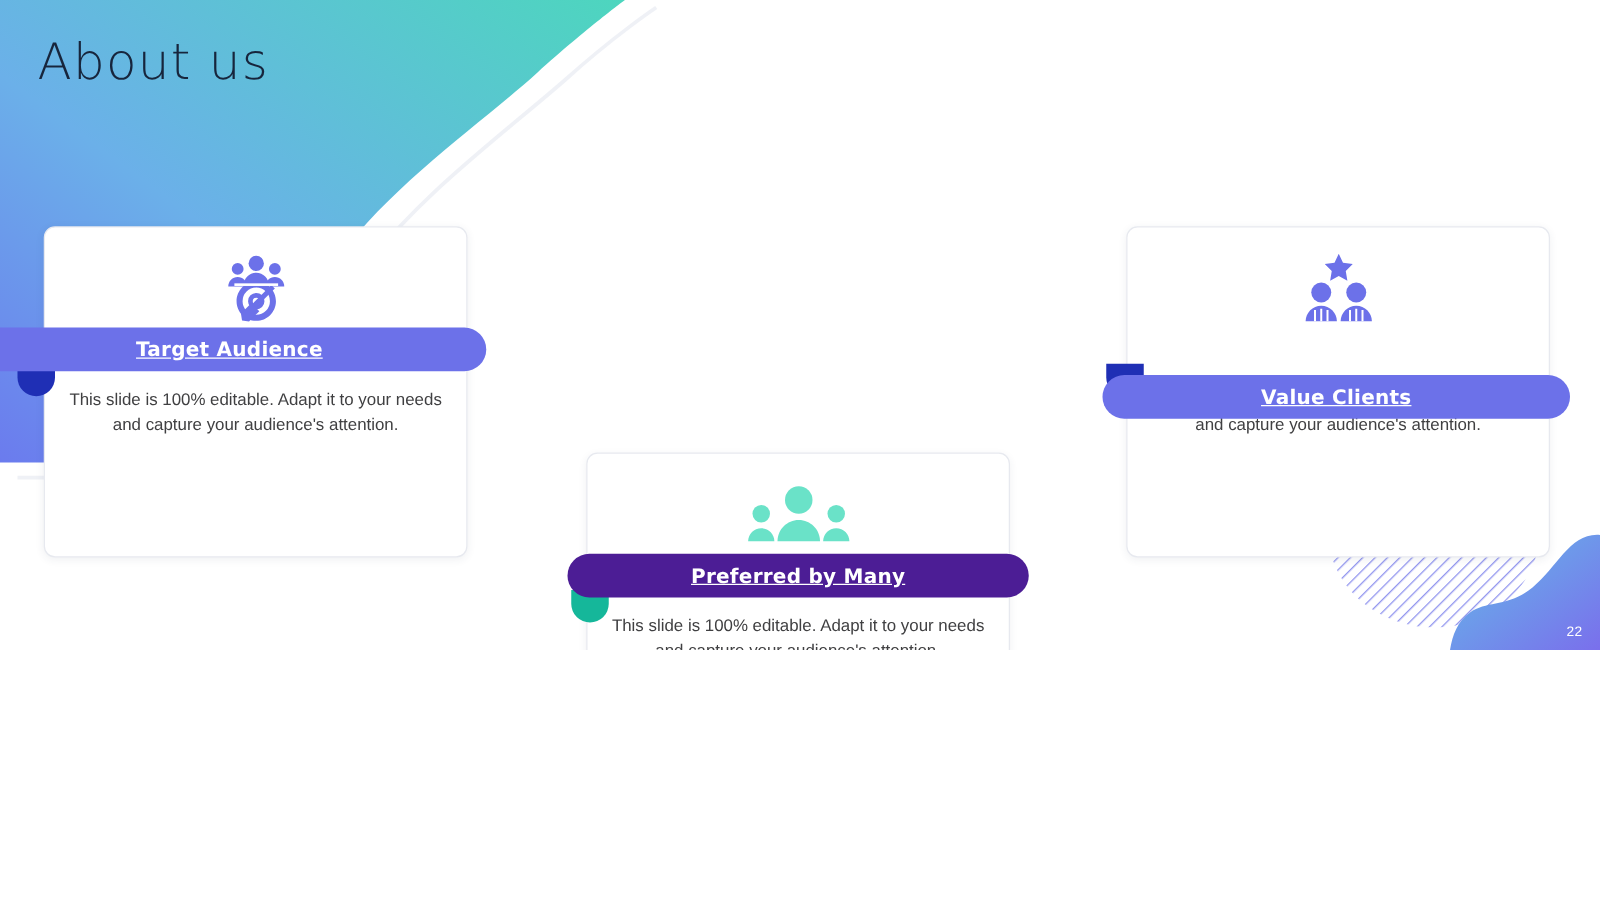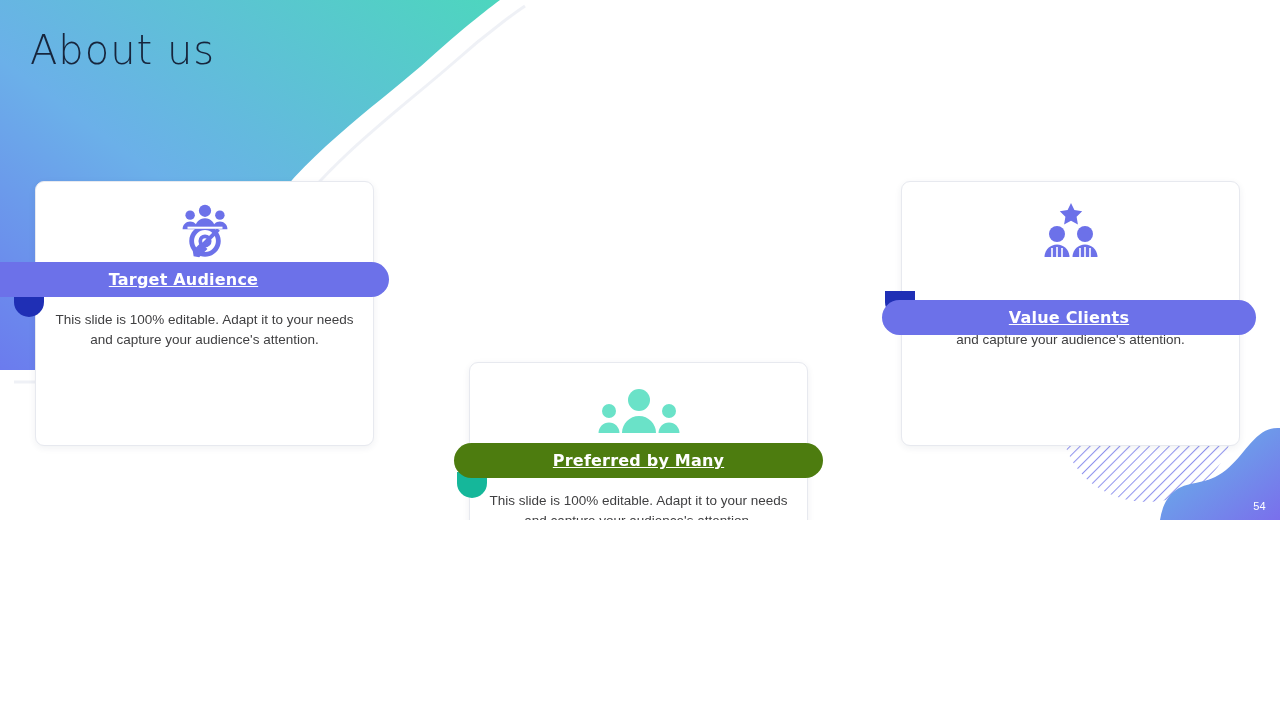--- a/index.html
+++ b/index.html
@@ -118,21 +118,21 @@
     align-items: center;
     justify-content: center;
     color: #ffffff;
     font-size: 16px;
     font-weight: bold;
     letter-spacing: .2px;
     font-family: "DejaVu Sans", sans-serif;
     z-index: 4;
   }
   .ribbon-1 { left: -22px; top: 262px; width: 411px; background: #6c71e9; }
-  .ribbon-2 { left: 454px; top: 443px; width: 369px; background: #4d7c0f; align-items: center; }
+  .ribbon-2 { left: 454px; top: 443px; width: 369px; background: #4c1d95; align-items: center; }
   .ribbon-3 { left: 882px; top: 262px; width: 374px; background: #6c71e9; margin-top: 38px; }
 
   
   .ribbon-fold {
     position: absolute;
     width: 30px;
     height: 26px;
     border-radius: 0 0 16px 16px;
     z-index: 3;
   }
@@ -257,15 +257,15 @@
     <svg width="120" height="110" viewBox="0 0 120 110" xmlns="http://www.w3.org/2000/svg">
       <defs>
         <linearGradient id="waveGrad" x1="0" y1="0" x2="1" y2="1">
           <stop offset="0%" stop-color="#63BDE8"></stop>
           <stop offset="100%" stop-color="#7A6FEC"></stop>
         </linearGradient>
       </defs>
       <path d="M120,18 C96,16 86,44 66,60 C46,76 30,70 16,80 C6,87 2,98 0,110 L120,110 Z" fill="url(#waveGrad)"></path>
     </svg>
   </div>
-  <div class="page-number">54</div>
+  <div class="page-number">22</div>
 
 </div>
 
 </body></html>

